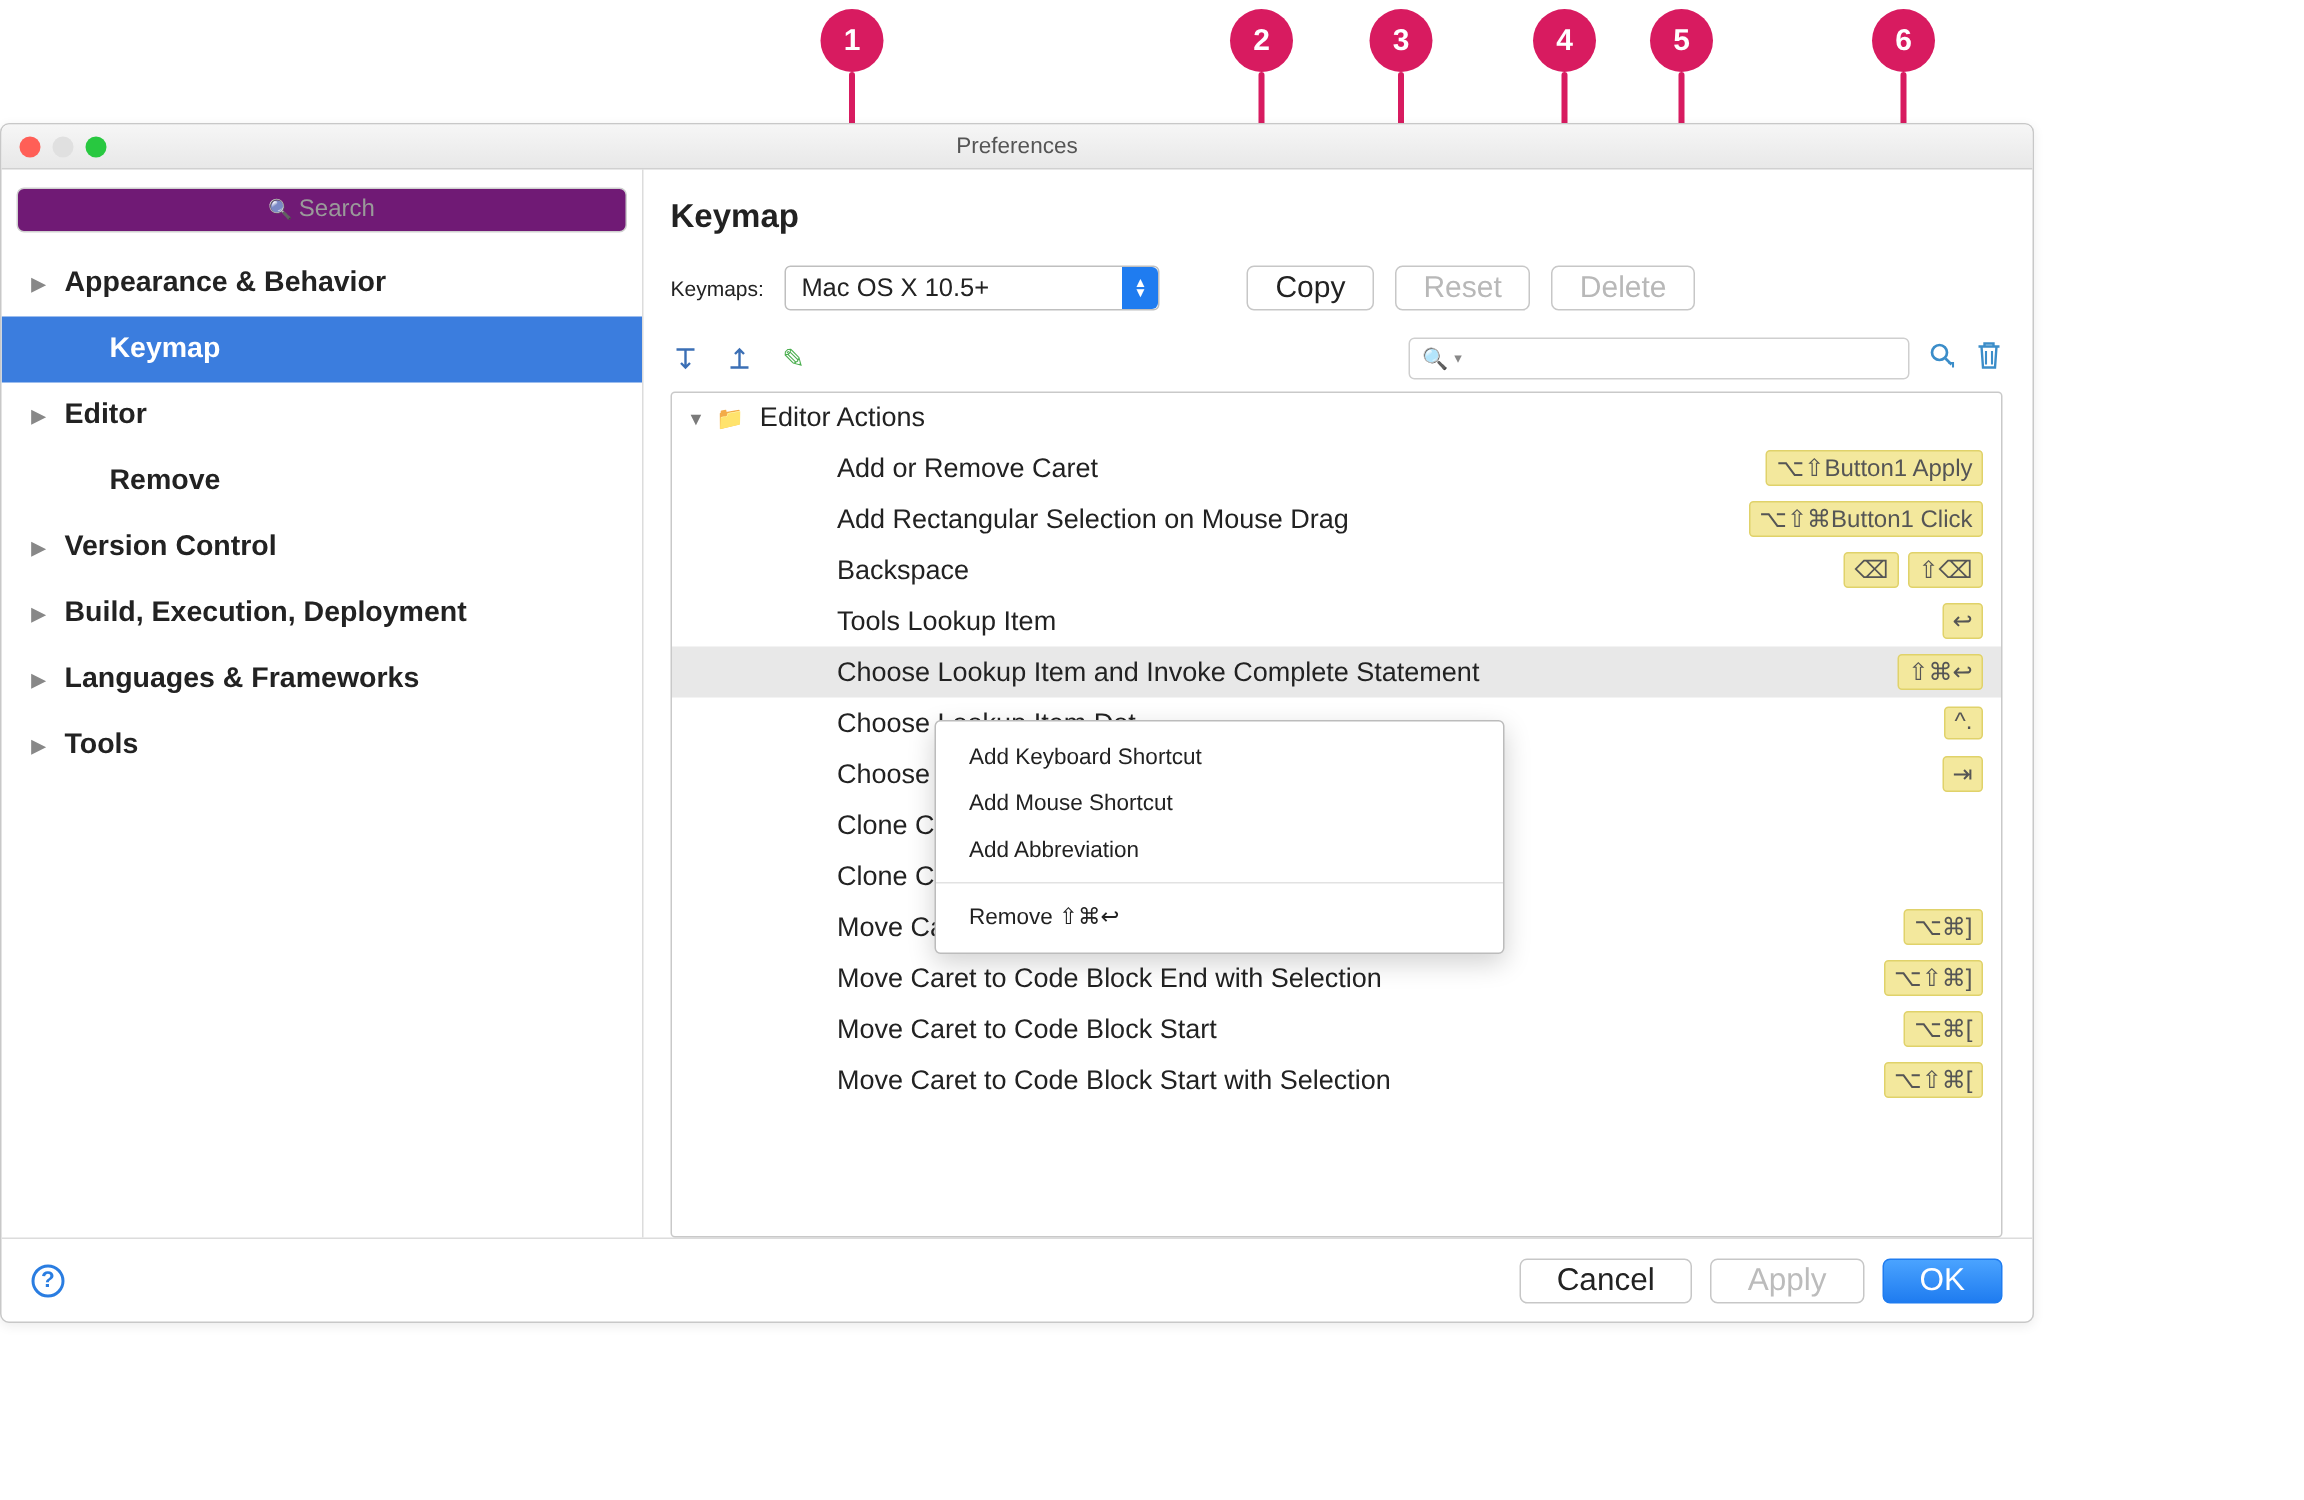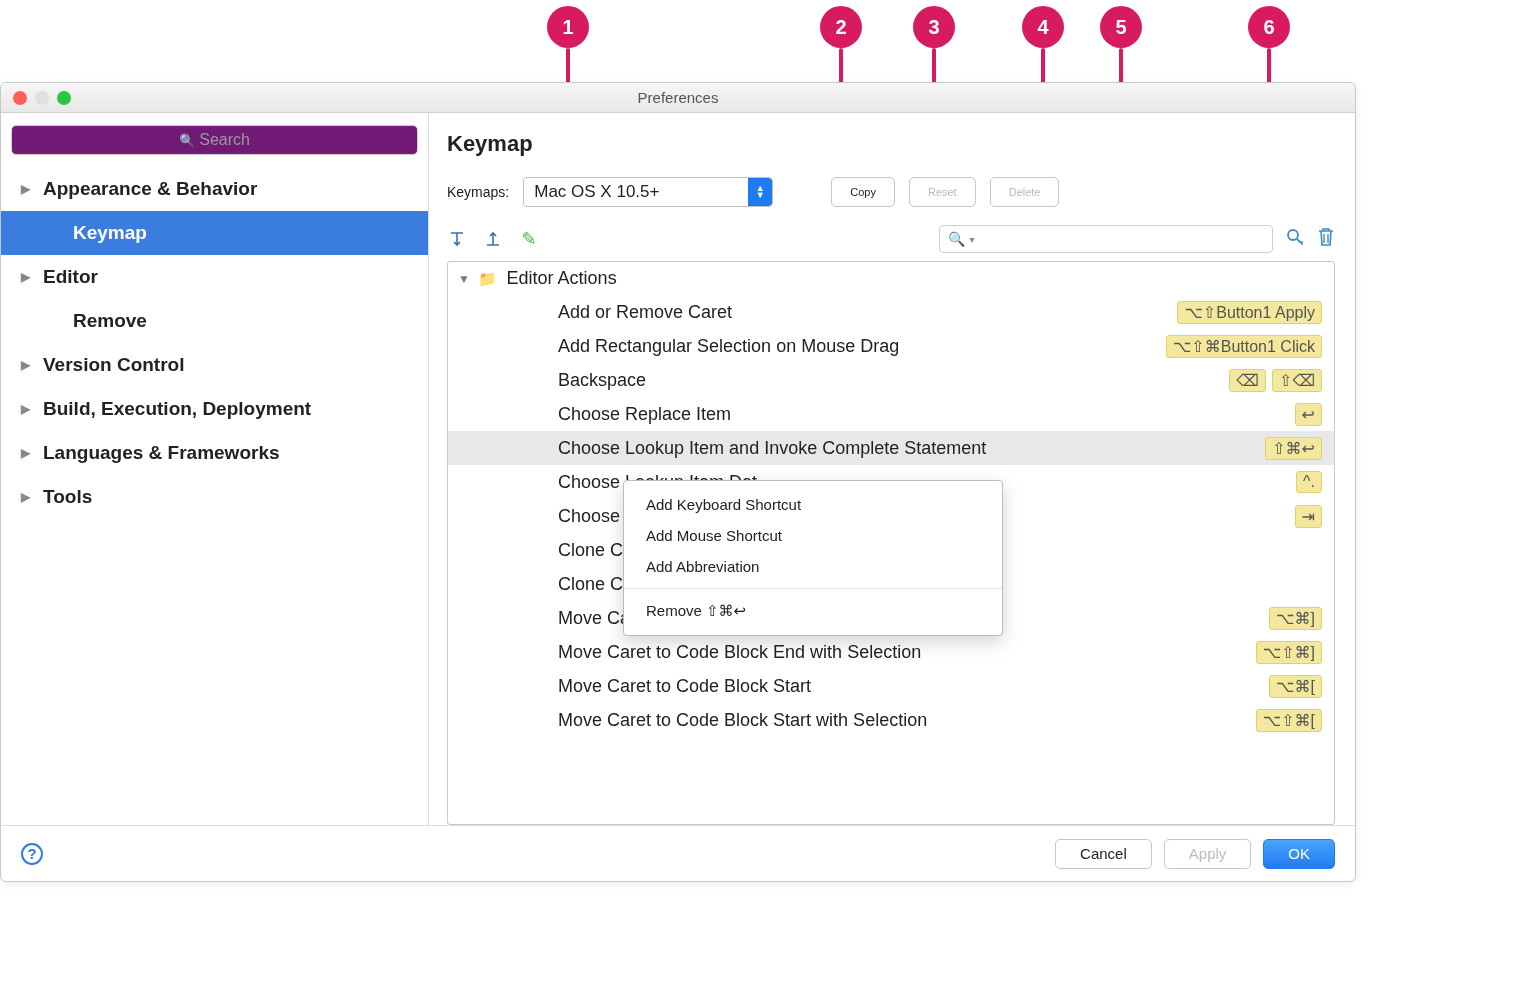--- a/index.html
+++ b/index.html
@@ -105,21 +105,21 @@
     font-size:17px;
   }
   .km-select .chev{
     width:24px;height:28px;background:#1f7cf0;border-radius:0 4px 4px 0;
     display:flex;flex-direction:column;align-items:center;justify-content:center;
     color:#fff;font-size:9px;line-height:7px;
   }
   .btn{
     height:30px; padding:0 18px;
     border:1px solid #c7c7c7; border-radius:5px;
-    background:#fff; font-size:11px;
+    background:#fff; font-size:20px;
     display:flex;align-items:center;
   }
   .btn.disabled{ color:#b8b8b8;}
   .tool-row{
     display:flex; align-items:center; justify-content:space-between;
     margin-bottom:8px;
   }
   .tool-left{display:flex;gap:16px;align-items:center;}
   .tool-ic{width:20px;height:20px;display:flex;align-items:center;justify-content:center;font-size:18px;color:#3b6fb5;}
   .tool-right{display:flex;align-items:center;gap:12px;}
@@ -162,21 +162,21 @@
   }
   .ctx-item{padding:7px 22px; font-size:15px;}
   .ctx-sep{height:1px;background:#e2e2e2;margin:6px 0;}
   .footer{
     height:56px;border-top:1px solid #dcdcdc;
     display:flex;align-items:center;justify-content:space-between;
     padding:0 20px;
   }
   .help{width:22px;height:22px;border:2px solid #2a7de1;border-radius:50%;color:#2a7de1;font-weight:bold;display:flex;align-items:center;justify-content:center;font-size:15px;}
   .footer-btns{display:flex;gap:12px;}
-  .fbtn{height:30px;padding:0 24px;border:1px solid #c7c7c7;border-radius:5px;background:#fff;font-size:15px;display:flex;align-items:center;}
+  .fbtn{height:30px;padding:0 24px;border:1px solid #c7c7c7;border-radius:5px;background:#fff;font-size:21px;display:flex;align-items:center;}
   .fbtn.primary{background:linear-gradient(#4aa3ff,#1f7cf0);color:#fff;border-color:#1f7cf0;}
   .fbtn.disabled{color:#bcbcbc;}
   .trash{color:#3b8dc9;font-size:18px;}
   .findsc{color:#3b8dc9;font-size:18px;}
 </style>
 </head>
 <body>
 
 <div class="callouts">
   <div class="callout" style="left:547px;top:6px;">1</div>
@@ -314,21 +314,21 @@
               </span>
             </div>
             <div class="row">
               <span>Backspace</span>
               <span class="kbd-group">
                 <span class="kbd">⌫</span>
                 <span class="kbd">⇧⌫</span>
               </span>
             </div>
             <div class="row">
-              <span>Choose Replace Item</span>
+              <span>Tools Lookup Item</span>
               <span class="kbd-group">
                 <span class="kbd">↩</span>
               </span>
             </div>
             <div class="row sel">
               <span>Choose Lookup Item and Invoke Complete Statement</span>
               <span class="kbd-group">
                 <span class="kbd">⇧⌘↩</span>
               </span>
             </div>

